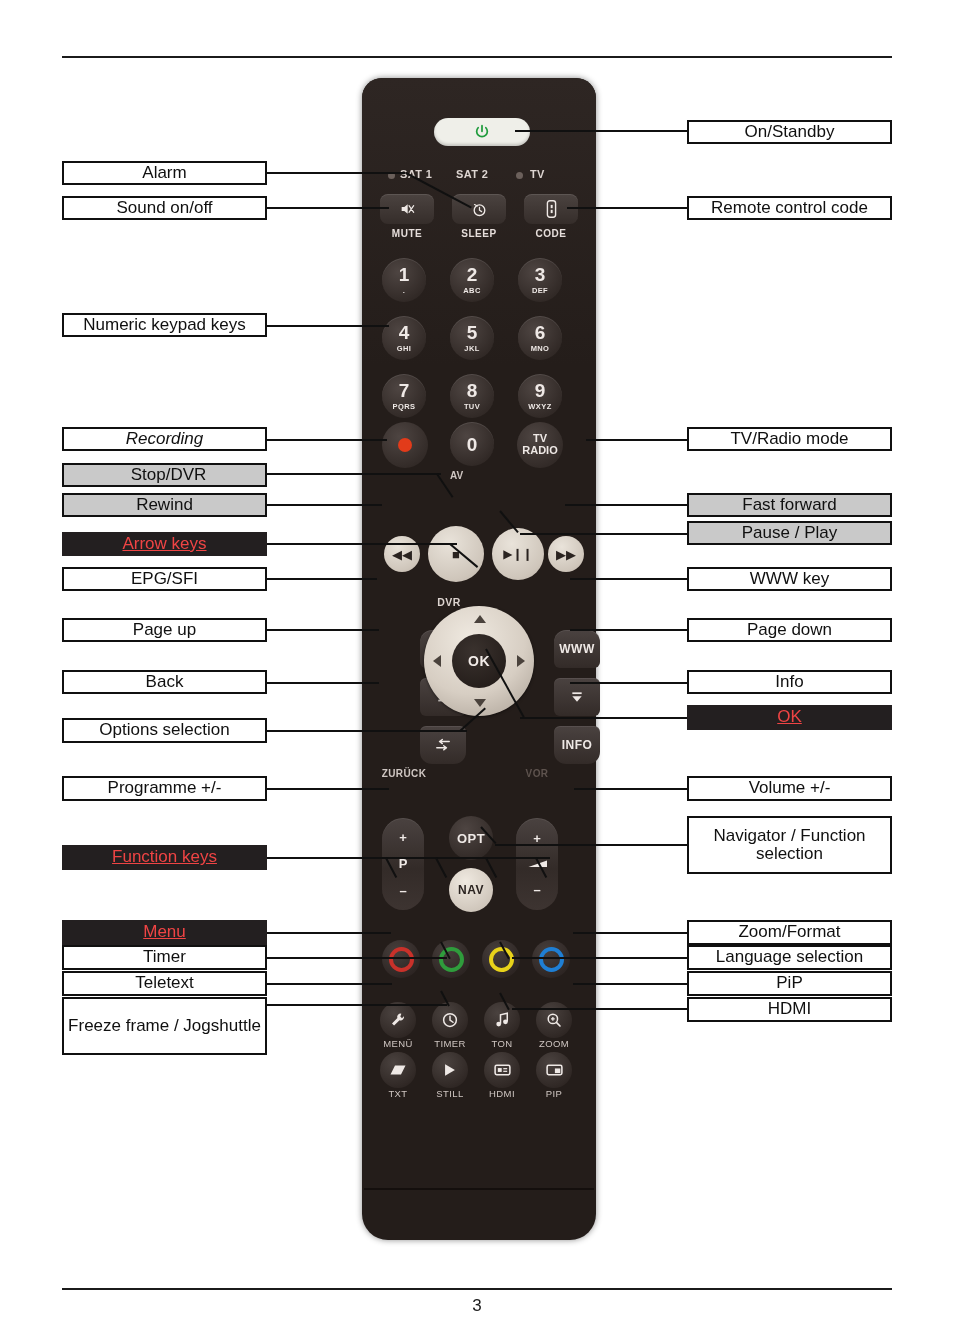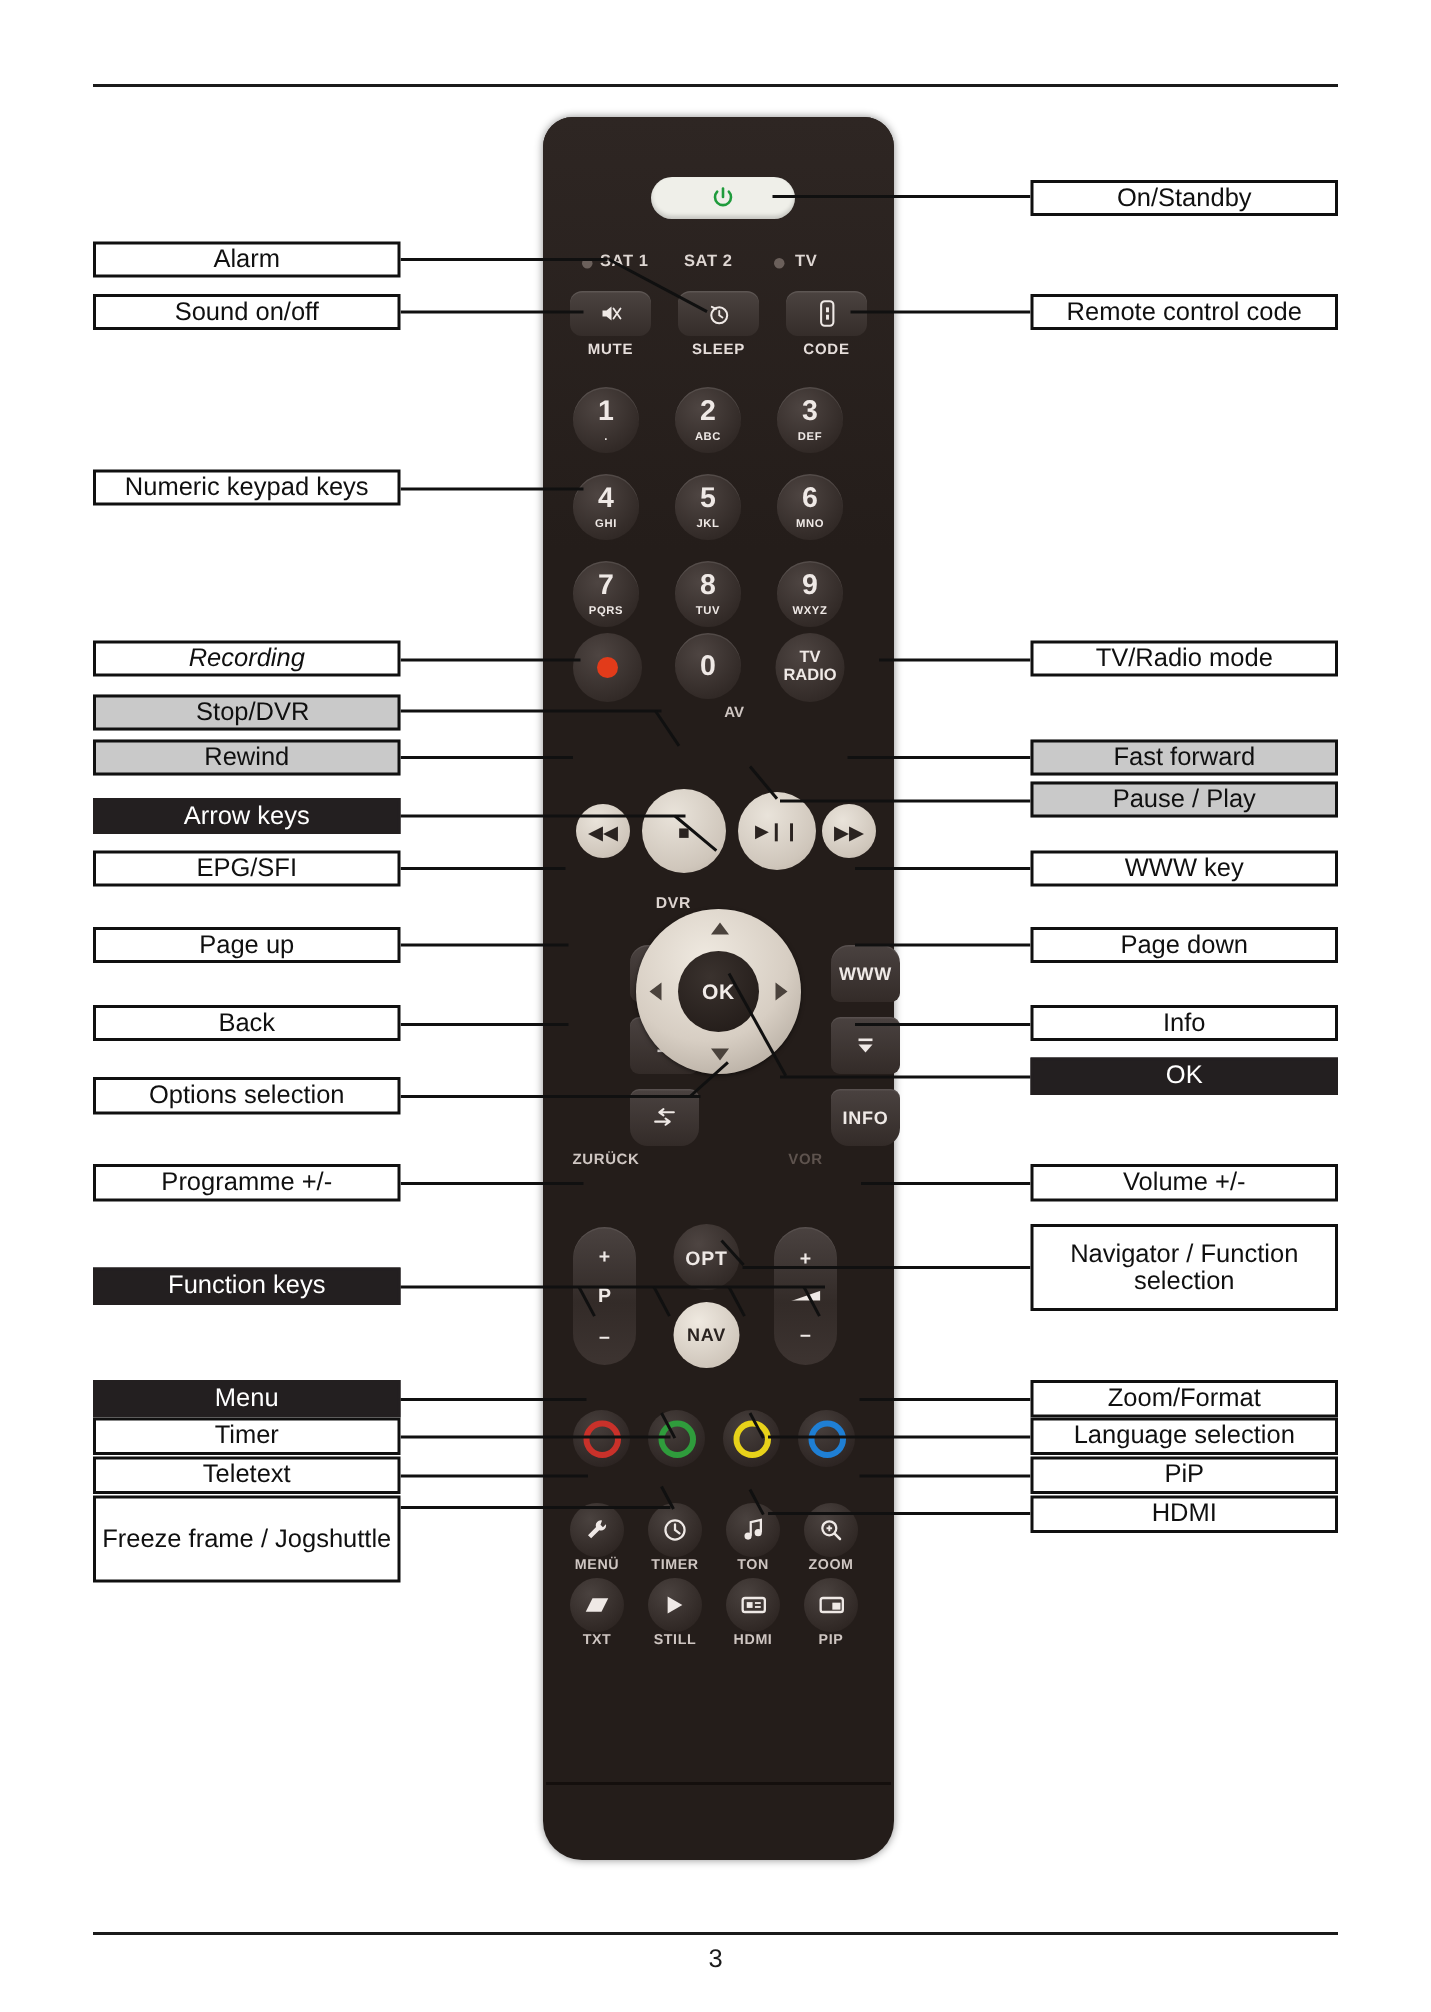--- a/index.html
+++ b/index.html
@@ -20,21 +20,21 @@
   
   .lbl{
     position:absolute;box-sizing:border-box;
     border:2px solid #101010;
     display:flex;align-items:center;justify-content:center;
     text-align:center;font-size:17px;line-height:1.08;
     color:#101010;background:#ffffff;
     padding:0 4px;
   }
   .lbl.gray{background:#c9c9c9;}
-  .lbl.black{background:#231f20;color:#ffffff;border-color:#231f20;}
+  .lbl.black{background:#231f20;color:#ef4444;border-color:#231f20;text-decoration:underline;}
 
   
   .lead{position:absolute;background:#101010;height:2px;transform-origin:0 50%;}
 
   
   #remote{
     position:absolute;left:362px;top:78px;width:234px;height:1162px;
     background:#241d1a;
     border-radius:20px 20px 26px 26px;
     box-shadow:0 0 6px rgba(0,0,0,.45);
@@ -98,21 +98,21 @@
     background:radial-gradient(circle at 38% 32%,#4e4542 0%,#322a27 75%);
     display:flex;align-items:center;justify-content:center;
   }
   #rec-dot{width:14px;height:14px;border-radius:50%;background:#e23b1a;}
   #tvradio-btn{
     position:absolute;left:155px;top:344px;width:46px;height:46px;border-radius:50%;
     background:radial-gradient(circle at 38% 32%,#4e4542 0%,#322a27 75%);
     color:#efe9e6;font-size:11px;font-weight:bold;line-height:1.05;text-align:center;
     display:flex;align-items:center;justify-content:center;
   }
-  #av-cap{position:absolute;left:88px;top:392px;width:46px;text-align:right;color:#cfc6c2;font-size:10px;font-weight:bold;}
+  #av-cap{position:absolute;left:88px;top:392px;width:46px;text-align:left;color:#cfc6c2;font-size:10px;font-weight:bold;}
 
   
   .trans{
     position:absolute;border-radius:50%;
     background:radial-gradient(circle at 38% 30%,#e9e3da 0%,#cfc6bb 70%,#b9afa4 100%);
     display:flex;align-items:center;justify-content:center;
     color:#2a2320;font-size:13px;
   }
   #dvr-cap{position:absolute;left:62px;top:518px;width:50px;text-align:center;color:#ddd4d0;font-size:10.5px;font-weight:bold;letter-spacing:.5px;}
 
@@ -183,21 +183,21 @@
   .colorring{width:17px;height:17px;border-radius:50%;border:4px solid #888;}
 
   
   .iconkey{
     position:absolute;width:36px;height:36px;border-radius:50%;
     background:radial-gradient(circle at 38% 30%,#4a423f 0%,#2e2623 78%);
     display:flex;align-items:center;justify-content:center;
   }
   .iconcap{
     position:absolute;width:56px;text-align:center;color:#cfc6c2;
-    font-size:9.5px;font-weight:bold;letter-spacing:.4px;
+    font-size:9.5px;font-weight:normal;letter-spacing:.4px;
   }
 </style>
 </head>
 <body>
 
 <div class="page-rule" id="rule-top"></div>
 
 <div id="remote">
   <div id="remote-top-sheen"></div>
 

